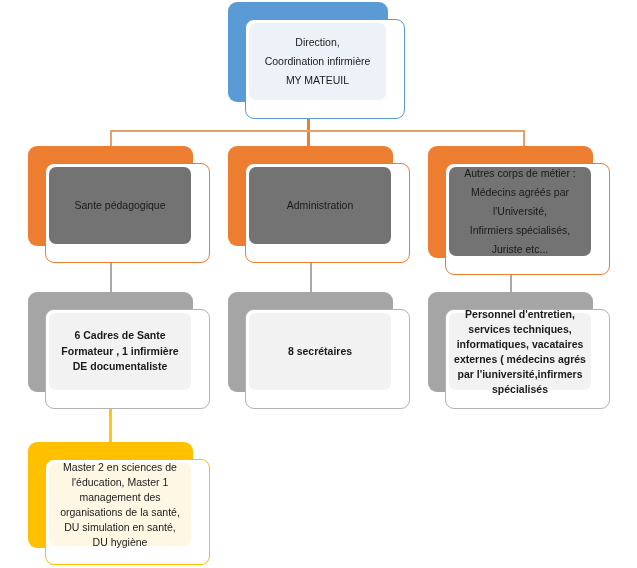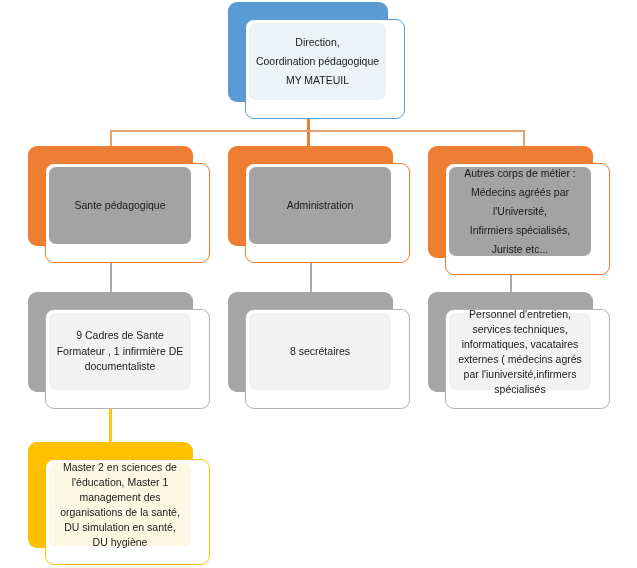--- a/index.html
+++ b/index.html
@@ -64,25 +64,25 @@
   }
 
   
   .theme-blue .shadow { background: #5B9BD5; }
   .theme-blue .card   { border-color: #5B9BD5; }
   .theme-blue .panel  { background: #EDF2F9; }
 
   
   .theme-orange .shadow { background: #ED7D31; }
   .theme-orange .card   { border-color: #ED7D31; }
-  .theme-orange .panel  { background: #a3a3a3; }
+  .theme-orange .panel  { background: #737373; }
 
   
   .theme-gray .shadow { background: #A5A5A5; }
-  .theme-gray .card   { border-color: #B3B3B3; }
+  .theme-gray .card   { border-color: #B3B3B3; font-weight: bold; }
   .theme-gray .panel  { background: #F2F2F2; }
 
   
   .theme-amber .shadow { background: #FFC000; }
   .theme-amber .card   { border-color: #FFC000; }
   .theme-amber .panel  { background: #FDF7E3; }
 
   
   #node-root      { left: 228px; top: 2px;   }
   #node-root .shadow, #node-root .card { width: 160px; height: 100px; }
@@ -117,21 +117,21 @@
   <div class="conn gray" style="left:310px; top:263px; width:1.6px; height:31px;"></div>
   <div class="conn gray" style="left:510px; top:275px; width:1.6px; height:19px;"></div>
 
   <div class="conn amber" style="left:109px; top:409px; width:2.5px; height:35px;"></div>
 
   <div class="node theme-blue" id="node-root">
     <div class="shadow"></div>
     <div class="card">
       <div class="panel">
         <span class="label">Direction,
-Coordination pédagogique
+Coordination infirmière
 MY MATEUIL</span>
       </div>
     </div>
   </div>
 
   <div class="node theme-orange" id="node-pedago">
     <div class="shadow"></div>
     <div class="card">
       <div class="panel">
         <span class="label">Sante pédagogique</span>
@@ -157,21 +157,21 @@
 Infirmiers spécialisés,
 Juriste etc...</span>
       </div>
     </div>
   </div>
 
   <div class="node theme-gray" id="node-cadres">
     <div class="shadow"></div>
     <div class="card">
       <div class="panel">
-        <span class="label">9 Cadres de Sante  Formateur , 1 infirmière DE documentaliste</span>
+        <span class="label">6 Cadres de Sante  Formateur , 1 infirmière DE documentaliste</span>
       </div>
     </div>
   </div>
 
   <div class="node theme-gray" id="node-secret">
     <div class="shadow"></div>
     <div class="card">
       <div class="panel">
         <span class="label">8 secrétaires</span>
       </div>

